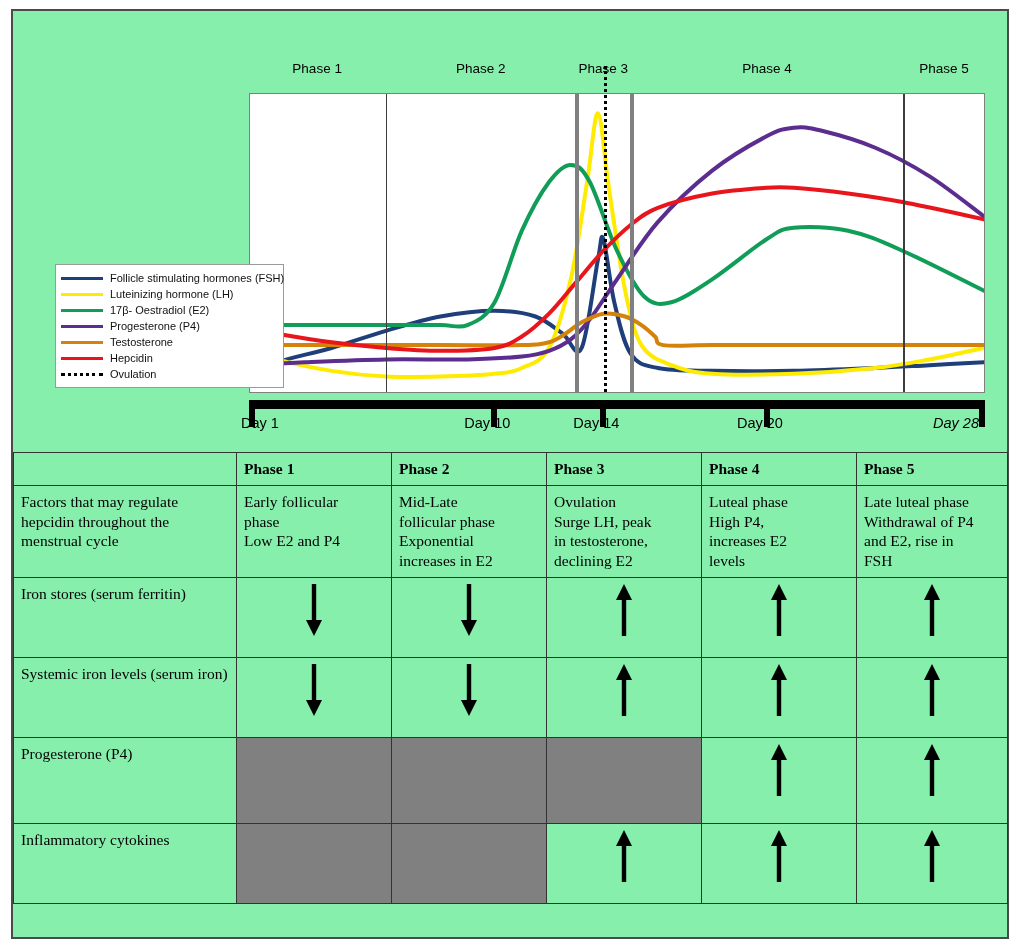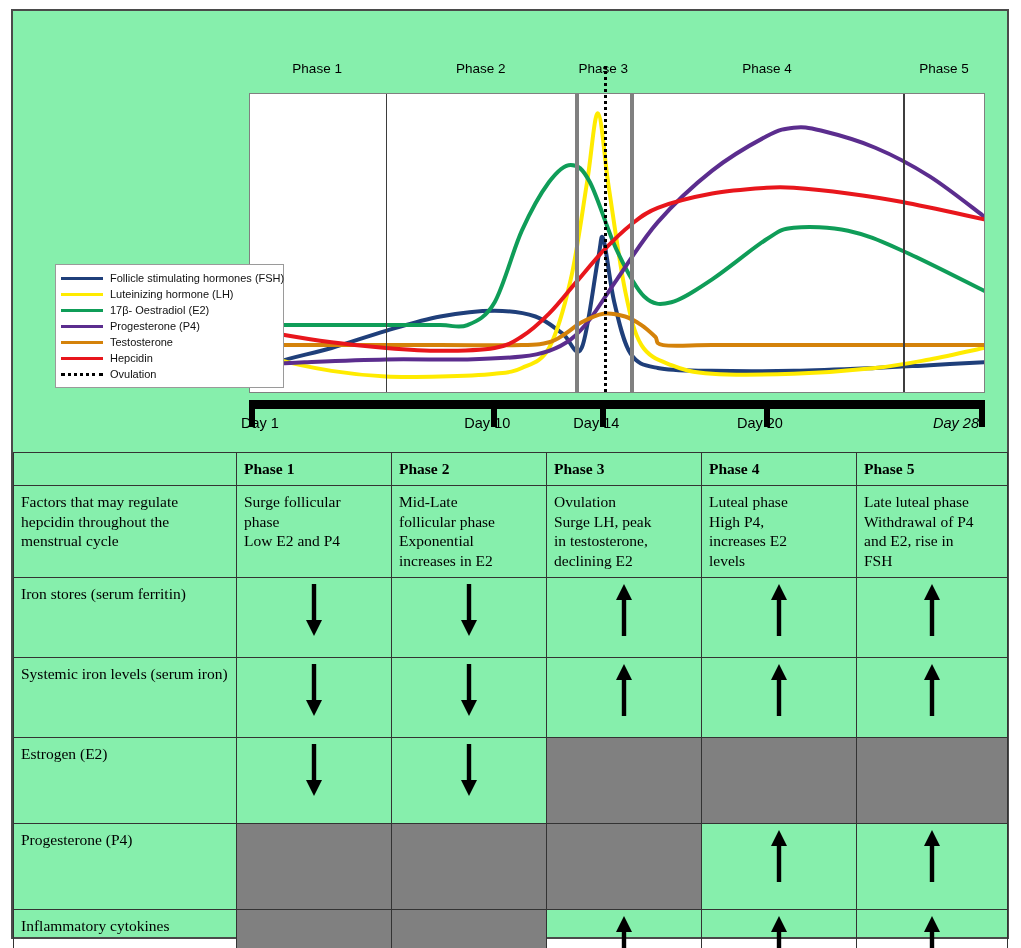--- a/index.html
+++ b/index.html
@@ -136,21 +136,21 @@
           <th>Phase 2</th>
           <th>Phase 3</th>
           <th>Phase 4</th>
           <th>Phase 5</th>
         </tr>
     </thead>
     <tbody id="table-body">
         <tr>
           <td class="rowhead">Factors that may regulate hepcidin throughout the menstrual cycle</td>
           <td>
-            <div>Surge follicular</div>
+            <div>Early follicular</div>
             <div>phase</div>
             <div>Low E2 and P4</div>
           </td>
           <td>
             <div>Mid-Late</div>
             <div>follicular phase</div>
             <div>Exponential</div>
             <div>increases in E2</div>
           </td>
           <td>
@@ -202,32 +202,20 @@
                 <path d="M11 0 L19 16 L13.2 16 L13.2 52 L8.8 52 L8.8 16 L3 16 Z" fill="#000"></path>
               </svg></span></td>
           <td class="arrow-cell"><span class="arrow"><svg width="22" height="52" viewBox="0 0 22 52">
                 <path d="M11 0 L19 16 L13.2 16 L13.2 52 L8.8 52 L8.8 16 L3 16 Z" fill="#000"></path>
               </svg></span></td>
           <td class="arrow-cell"><span class="arrow"><svg width="22" height="52" viewBox="0 0 22 52">
                 <path d="M11 0 L19 16 L13.2 16 L13.2 52 L8.8 52 L8.8 16 L3 16 Z" fill="#000"></path>
               </svg></span></td>
         </tr>
         <tr style="height: 86px;">
-          <td class="rowhead">Estrogen (E2)</td>
-          <td class="arrow-cell"><span class="arrow"><svg width="22" height="52" viewBox="0 0 22 52">
-                <path d="M11 52 L19 36 L13.2 36 L13.2 0 L8.8 0 L8.8 36 L3 36 Z" fill="#000"></path>
-              </svg></span></td>
-          <td class="arrow-cell"><span class="arrow"><svg width="22" height="52" viewBox="0 0 22 52">
-                <path d="M11 52 L19 36 L13.2 36 L13.2 0 L8.8 0 L8.8 36 L3 36 Z" fill="#000"></path>
-              </svg></span></td>
-          <td class="cellgray"></td>
-          <td class="cellgray"></td>
-          <td class="cellgray"></td>
-        </tr>
-        <tr style="height: 86px;">
           <td class="rowhead">Progesterone (P4)</td>
           <td class="cellgray"></td>
           <td class="cellgray"></td>
           <td class="cellgray"></td>
           <td class="arrow-cell"><span class="arrow"><svg width="22" height="52" viewBox="0 0 22 52">
                 <path d="M11 0 L19 16 L13.2 16 L13.2 52 L8.8 52 L8.8 16 L3 16 Z" fill="#000"></path>
               </svg></span></td>
           <td class="arrow-cell"><span class="arrow"><svg width="22" height="52" viewBox="0 0 22 52">
                 <path d="M11 0 L19 16 L13.2 16 L13.2 52 L8.8 52 L8.8 16 L3 16 Z" fill="#000"></path>
               </svg></span></td>

